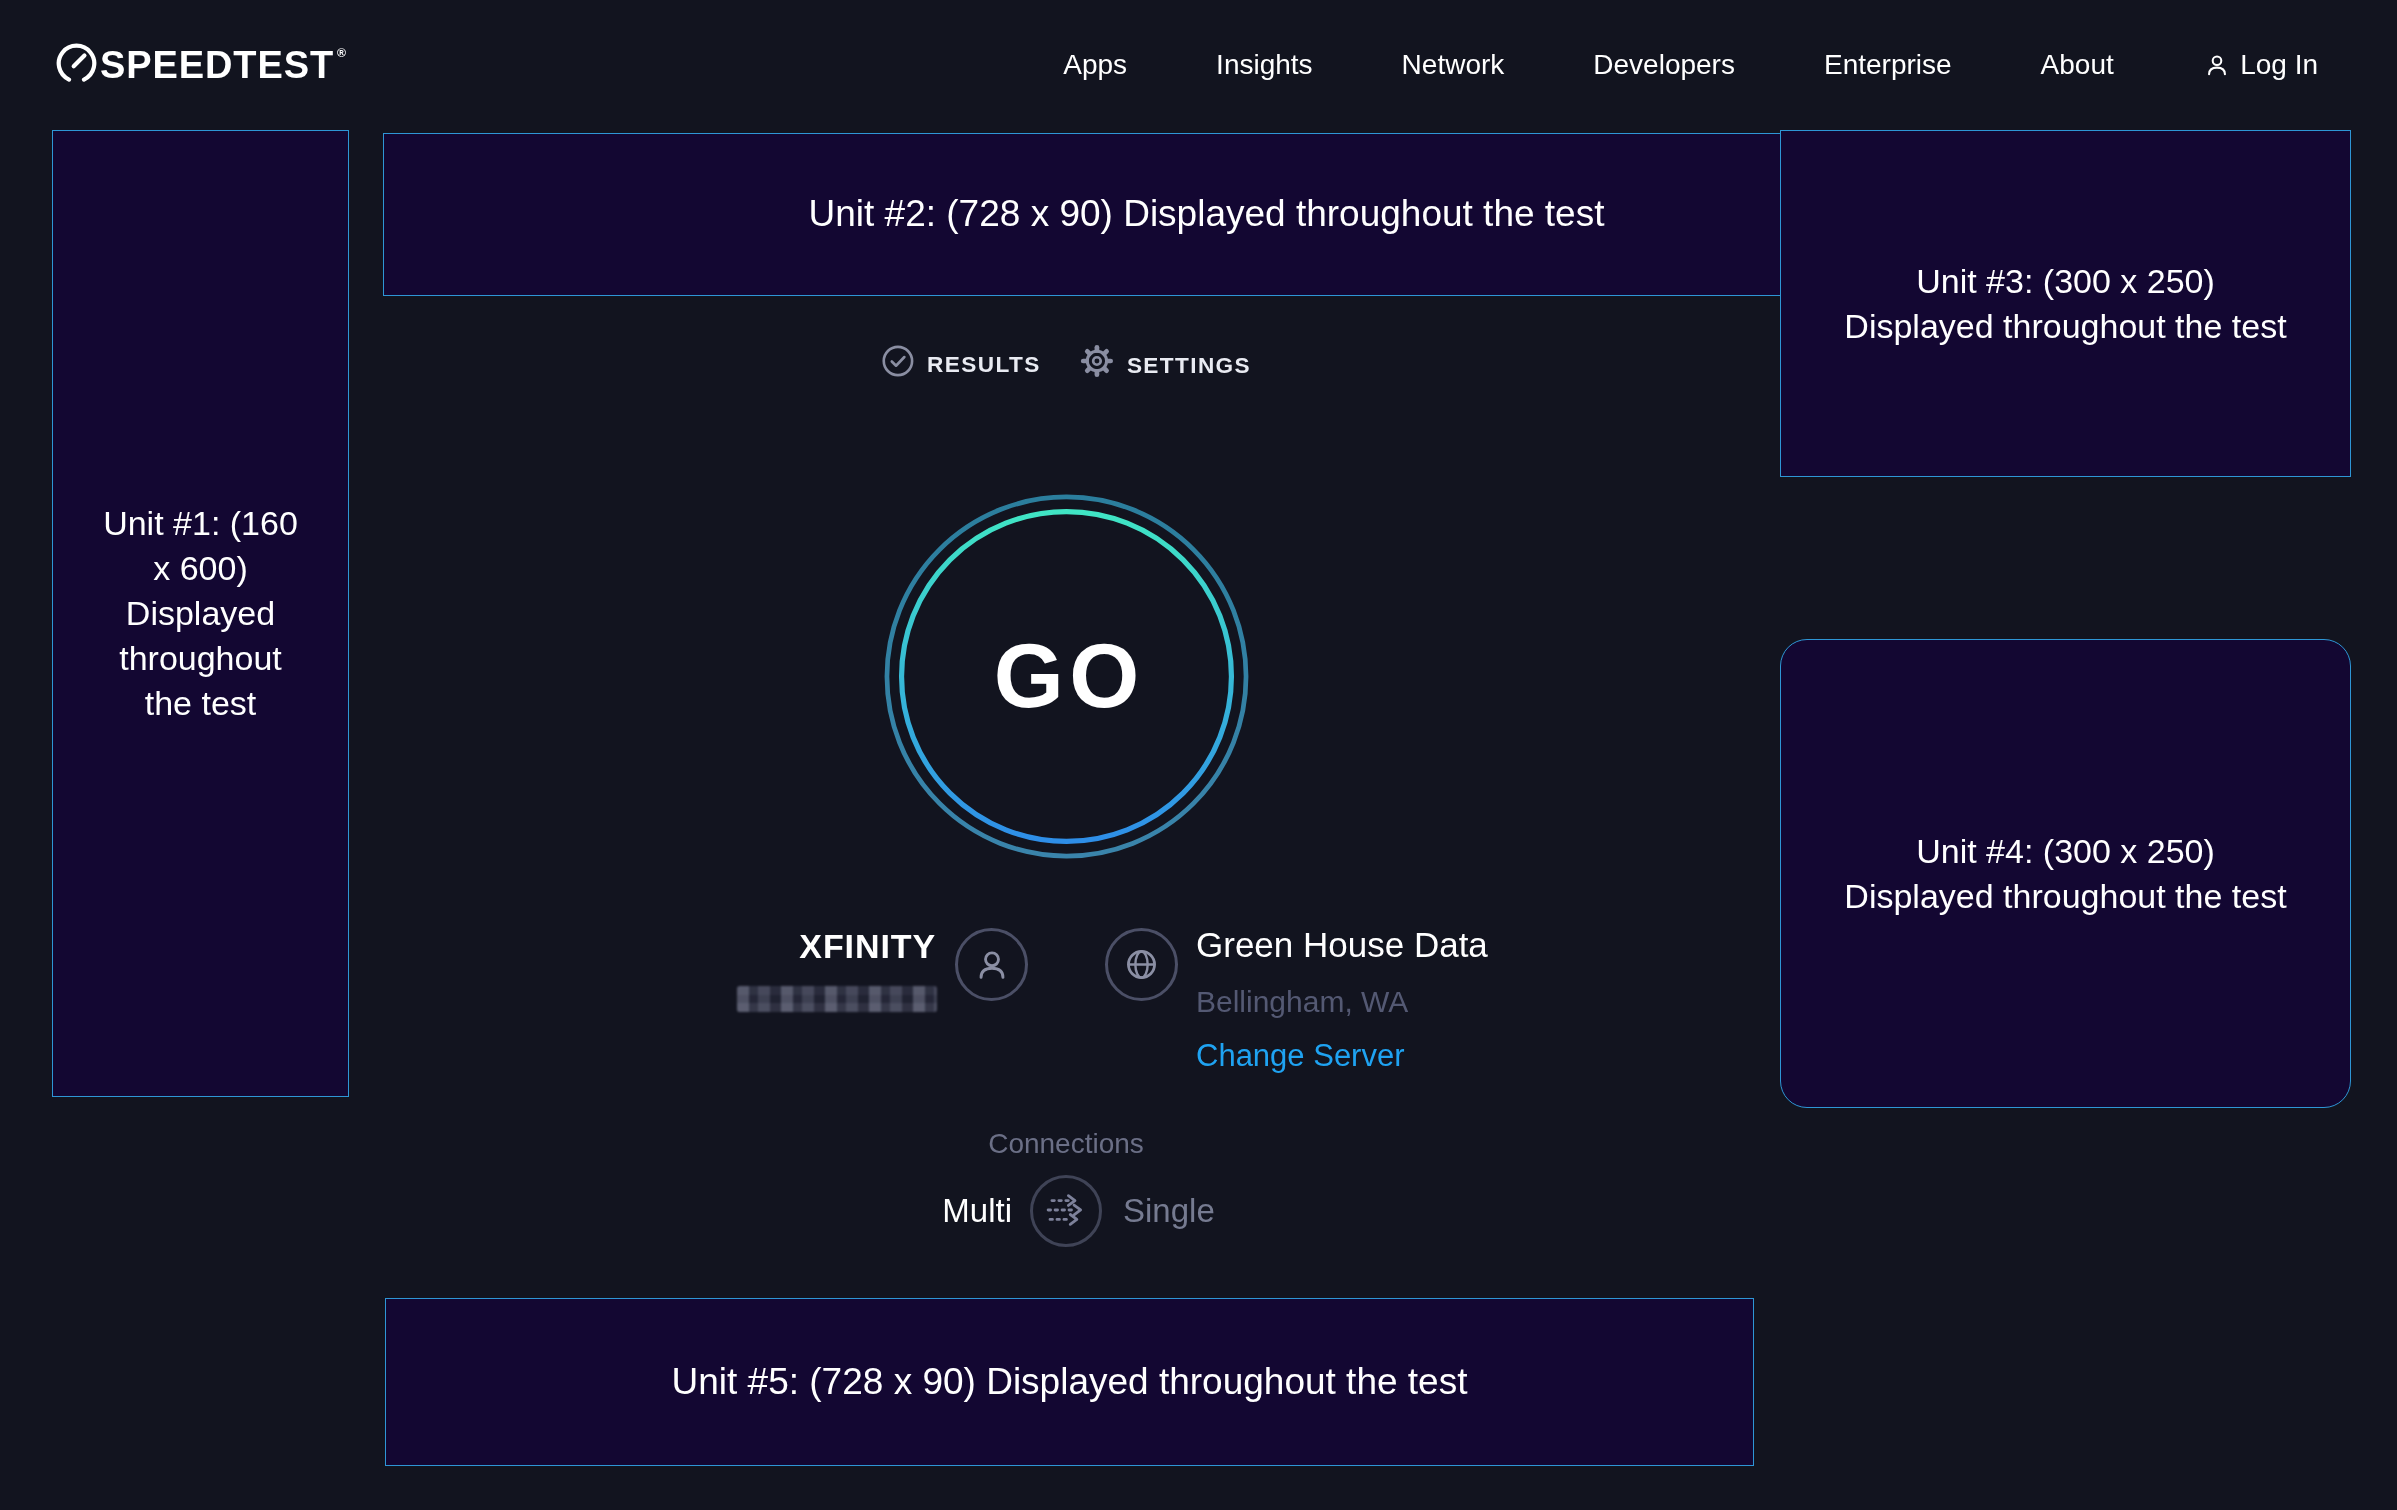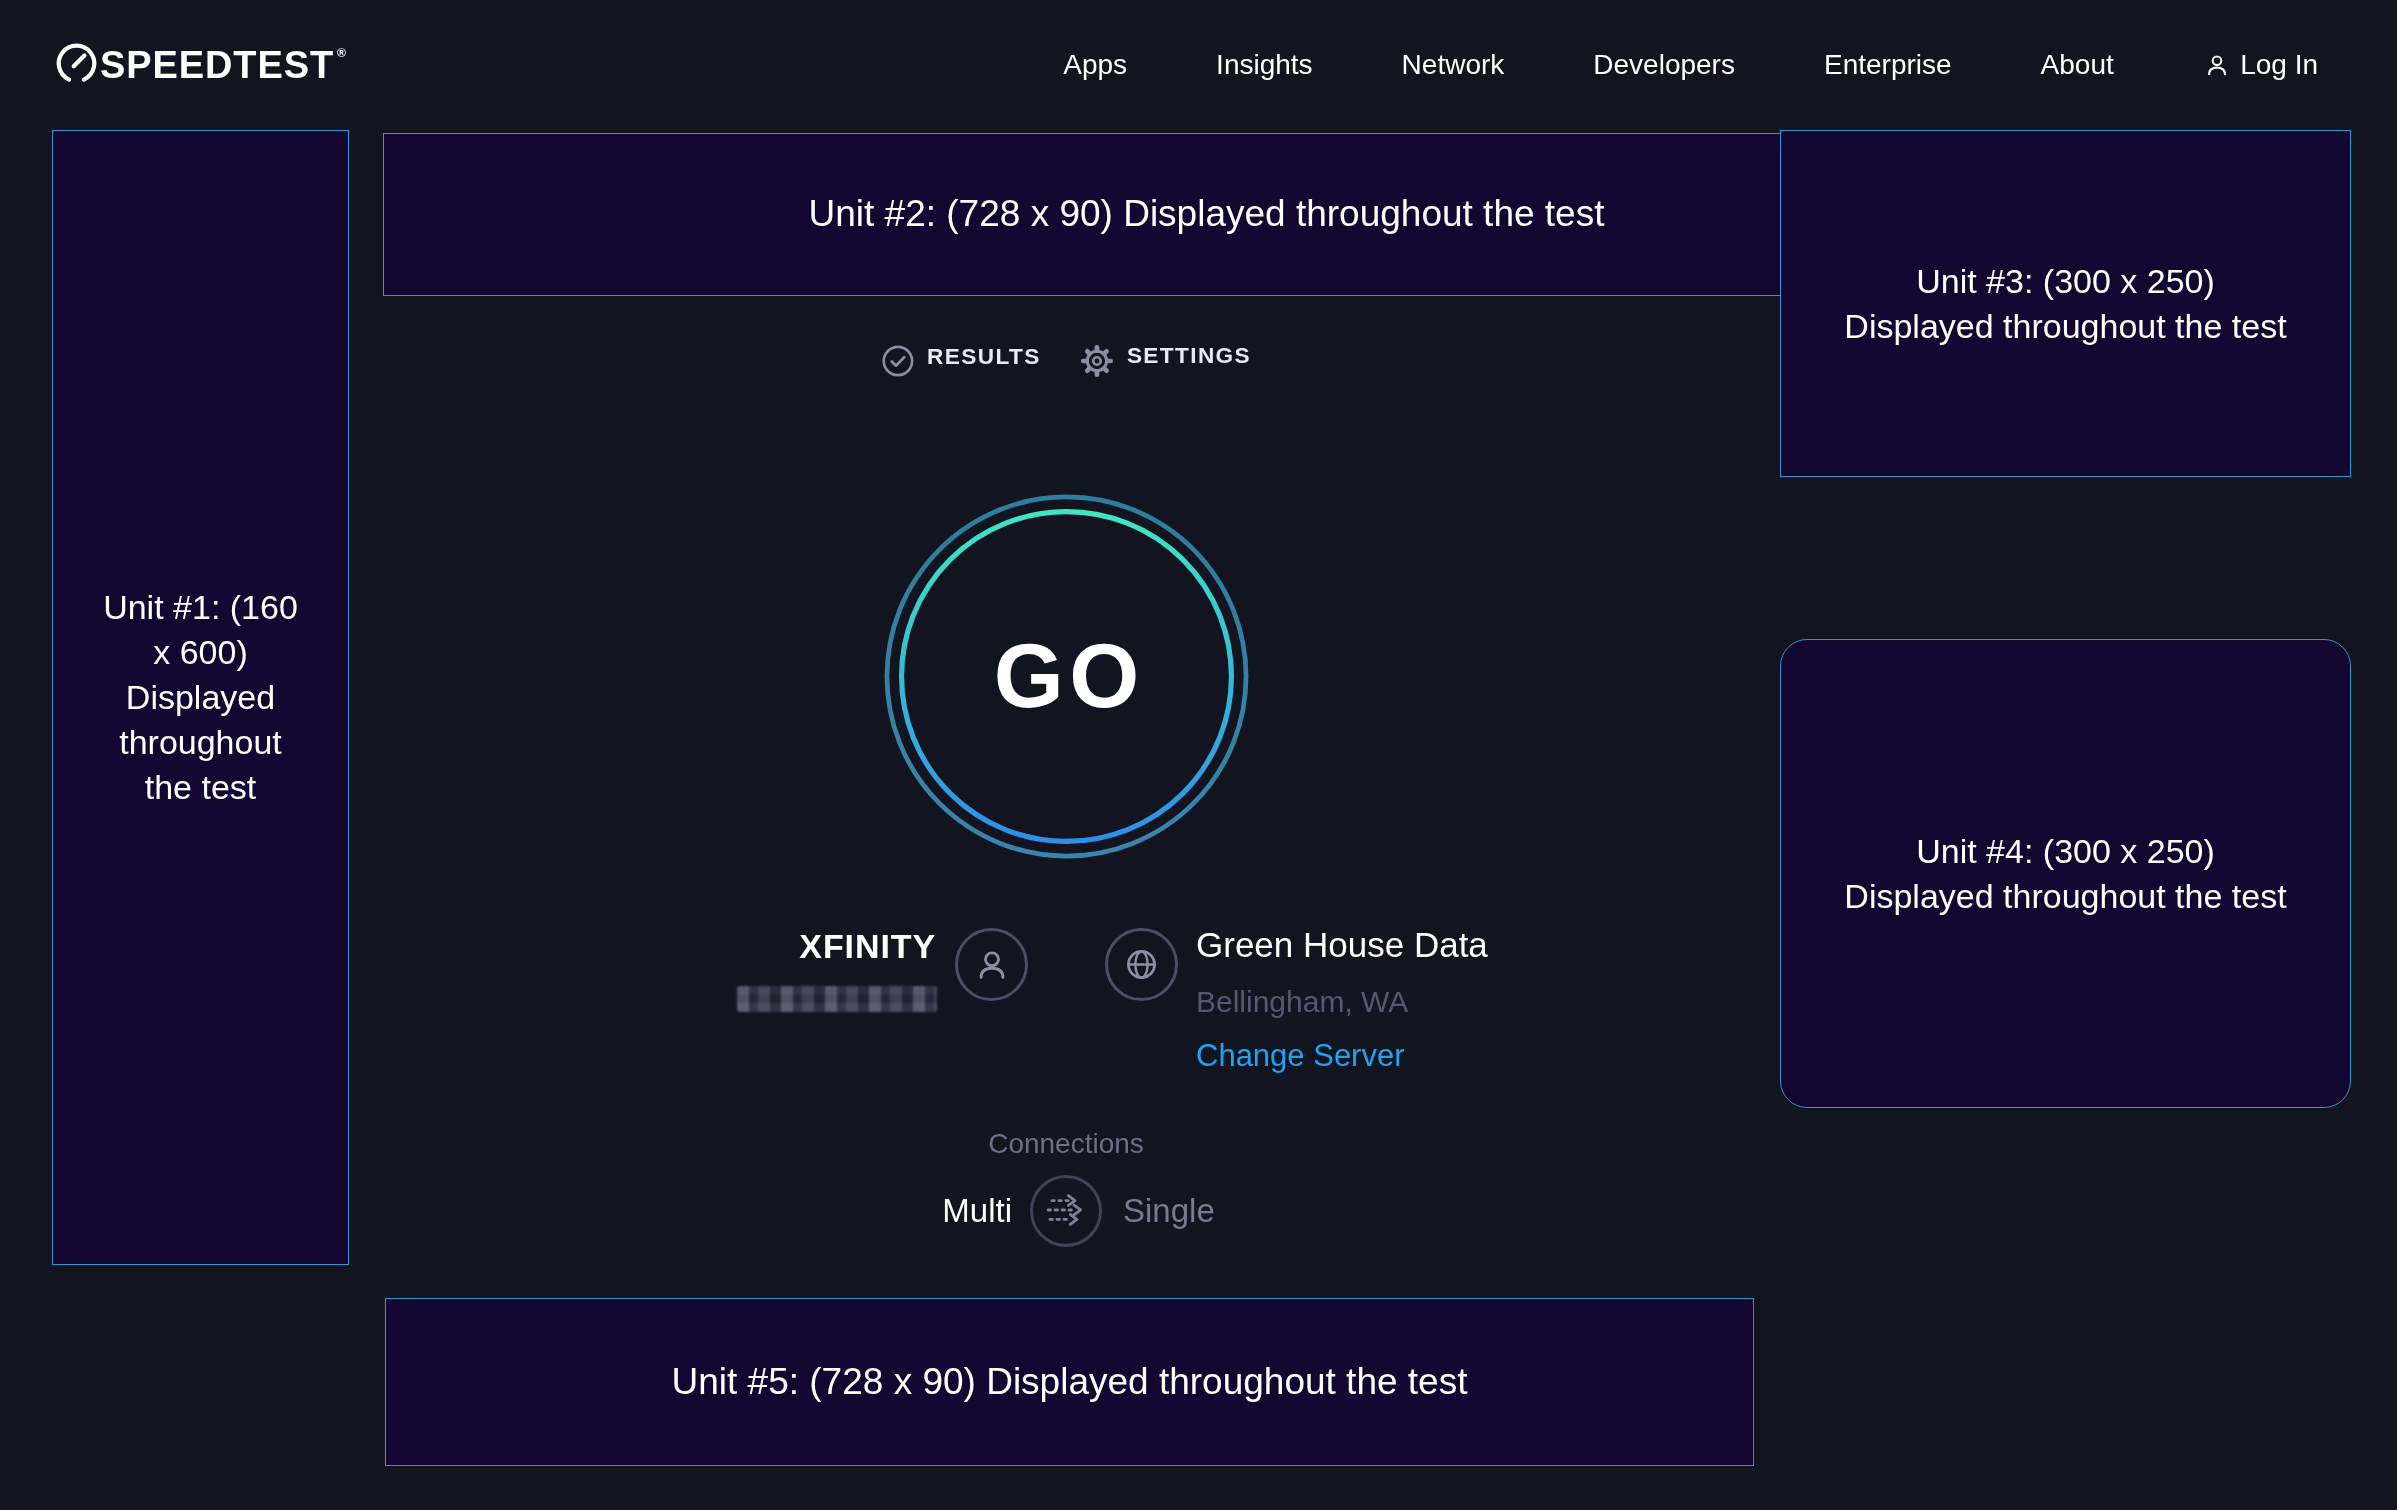--- a/index.html
+++ b/index.html
@@ -19,30 +19,30 @@
   .nav-item { font-size:28px; font-weight:500; color:#fff; cursor:pointer; white-space:nowrap; }
   .login { display:flex; align-items:center; gap:9.4px; cursor:pointer; }
   .login svg { display:block; }
 
   
   .ad {
     position:absolute; background:#130732; border:1.9px solid #2e96d5;
     display:flex; align-items:center; justify-content:center;
     text-align:center; color:#ffffff; line-height:1.32; cursor:pointer;
   }
-  .ad-1 { left:52px;  top:130px;  width:297px;  height:1135px; font-size:34px; padding:0 42px; }
+  .ad-1 { left:52px;  top:130px;  width:297px;  height:967px; font-size:34px; padding:0 42px; }
   .ad-2 { left:383px; top:133px;  width:1647px; height:163px;  font-size:37px; }
   .ad-3 { left:1780px; top:130px; width:571px;  height:347px;  font-size:34px; padding:0 56px; }
   .ad-4 { left:1780px; top:639px; width:571px;  height:469px;  font-size:34px; padding:0 56px;border-radius:27px; }
   .ad-5 { left:385px; top:1298px; width:1369px; height:168px;  font-size:37px; }
 
   
   .tabs { position:absolute; left:1066px; top:343px; transform:translateX(-50%);
           display:flex; align-items:center; gap:38px; }
-  .tab { display:flex; align-items:flex-start; gap:12.2px; cursor:pointer; }
+  .tab { display:flex; align-items:flex-end; gap:12.2px; cursor:pointer; }
   .tab-label { font-size:22.6px; font-weight:700; letter-spacing:1.4px; color:#e9ebf2; }
   .tab svg { display:block; color:#8a8ea2; }
 
   
   .go-wrap { position:absolute; left:878px; top:488px; width:377px; height:377px; cursor:pointer; }
   .go-wrap svg { position:absolute; left:0; top:0; }
   .go-label { position:absolute; left:0; top:0; width:100%; height:100%;
               display:flex; align-items:center; justify-content:center;
               font-size:90px; font-weight:600; letter-spacing:5.6px; text-indent:5.6px; color:#fff; }
 

